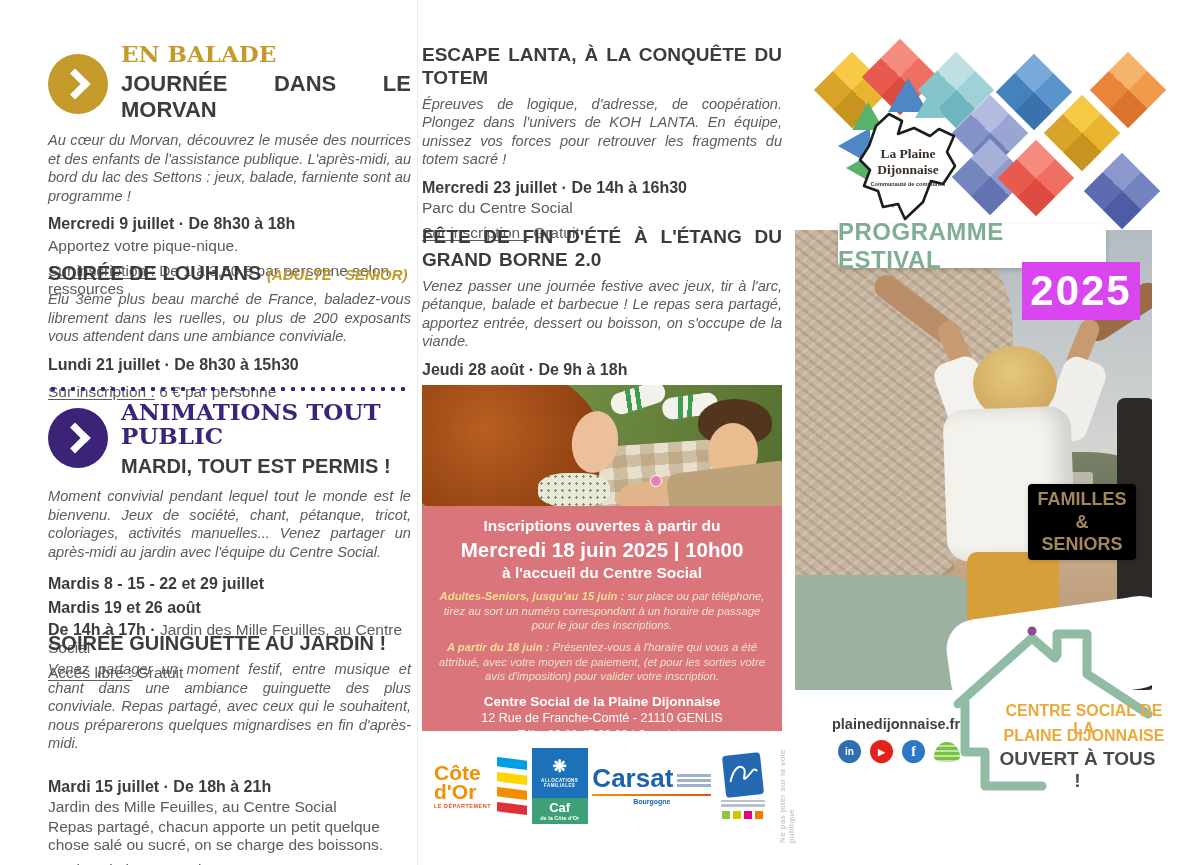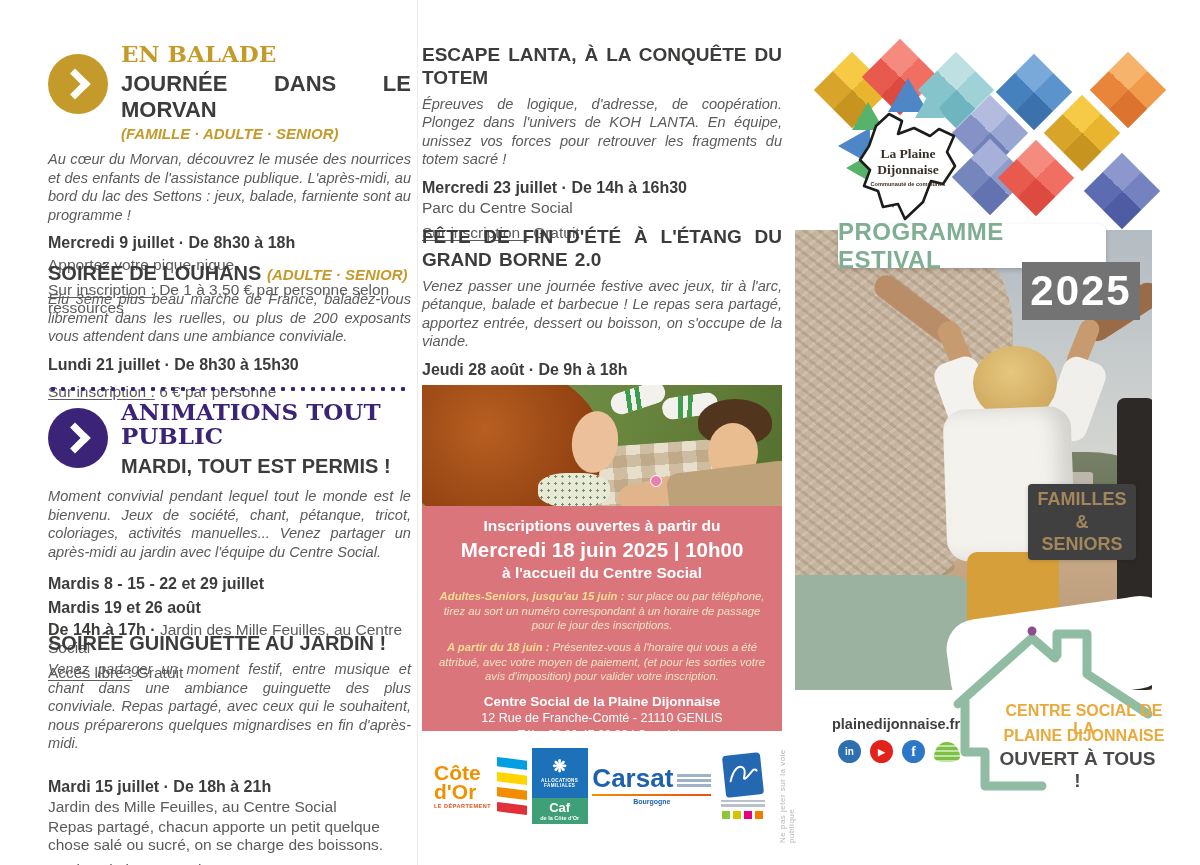--- a/index.html
+++ b/index.html
@@ -74,23 +74,23 @@
   
   .dm{position:absolute;width:54px;height:54px;transform:rotate(45deg);}
   .tri{position:absolute;}
   .maplogo{position:absolute;left:842px;top:106px;}
   
   .pr{position:absolute;left:795px;top:230px;width:357px;height:460px;overflow:hidden;background:linear-gradient(#b3bcc3,#d5d6d2 50%,#d9d4c9);}
   .pr div{position:absolute;}
   .lbl-prog{position:absolute;left:838px;top:224px;width:268px;height:44px;background:#fff;border-radius:7px;
             box-shadow:0 2px 5px rgba(0,0,0,.18);display:flex;align-items:center;justify-content:center;
             color:#7fae92;font-weight:bold;font-size:24px;letter-spacing:.5px;}
-  .lbl-year{position:absolute;left:1022px;top:262px;width:118px;height:58px;background:#737373;
+  .lbl-year{position:absolute;left:1022px;top:262px;width:118px;height:58px;background:#d946ef;
             display:flex;align-items:center;justify-content:center;color:#fff;font-weight:bold;font-size:42px;letter-spacing:2px;}
-  .lbl-fam{position:absolute;left:1028px;top:484px;width:108px;height:76px;background:#404040;border-radius:4px;
+  .lbl-fam{position:absolute;left:1028px;top:484px;width:108px;height:76px;background:#000000;border-radius:4px;
            box-shadow:0 1px 4px rgba(0,0,0,.15);display:flex;flex-direction:column;align-items:center;justify-content:center;
            color:#a3865b;font-weight:bold;font-size:18px;line-height:1.25;}
   .blob{position:absolute;left:948px;top:608px;width:218px;height:92px;background:#fff;border-radius:30px;transform:rotate(-8deg);}
   .blob2{position:absolute;left:1100px;top:596px;width:80px;height:70px;background:#fff;border-radius:50%;}
   .housewrap{position:absolute;left:945px;top:600px;}
   .ct{position:absolute;width:180px;text-align:center;color:#eba93b;font-weight:bold;font-size:16px;margin:12px;}
   .open{position:absolute;left:995px;top:748px;width:165px;text-align:center;color:#4a4a49;font-weight:bold;font-size:19px;}
   .website{position:absolute;left:826px;top:716px;width:140px;text-align:center;color:#3f3f3e;font-weight:bold;font-size:14.5px;}
   .social{position:absolute;left:838px;top:740px;display:flex;gap:9px;align-items:center;}
   .sic{width:23px;height:23px;border-radius:50%;display:flex;align-items:center;justify-content:center;color:#fff;font-weight:bold;}
@@ -107,21 +107,20 @@
   <div class="fold" style="left:417px;"></div>
 
   <div class="col-left">
 
     <div class="sec" style="top:42px;">
       <div class="badge goldbg" style="top:12px;">
         <span class="chev"></span>
       </div>
       <h2 class="kicker gold indent">EN BALADE</h2>
       <h3 class="evtitle indent" style="font-size:22px;margin-top:5px;text-align:justify;text-align-last:justify;">JOURNÉE DANS LE MORVAN</h3>
-      <div class="aud indent" style="margin-top:2px;">(FAMILLE · ADULTE · SENIOR)</div>
       <p class="desc">Au cœur du Morvan, découvrez le musée des nourrices et des enfants de l'assistance publique. L'après-midi, au bord du lac des Settons : jeux, balade, farniente sont au programme !</p>
       <p class="date">Mercredi 9 juillet · De 8h30 à 18h</p>
       <p class="plain">Apportez votre pique-nique.</p>
       <p class="insc"><span class="u">Sur inscription :</span> <span>De 1 à 3,50 € par personne selon ressources</span></p>
     </div>
 
     <div class="sec" style="top:262px;">
       <h3 class="evtitle" style="font-size:20px;"><span>SOIRÉE DE LOUHANS</span> <span class="aud">(ADULTE · SENIOR)</span></h3>
       <p class="desc" style="margin-top:5px;">Elu 3ème plus beau marché de France, baladez-vous librement dans les ruelles, ou plus de 200 exposants vous attendent dans une ambiance conviviale.</p>
       <p class="date">Lundi 21 juillet · De 8h30 à 15h30</p>

